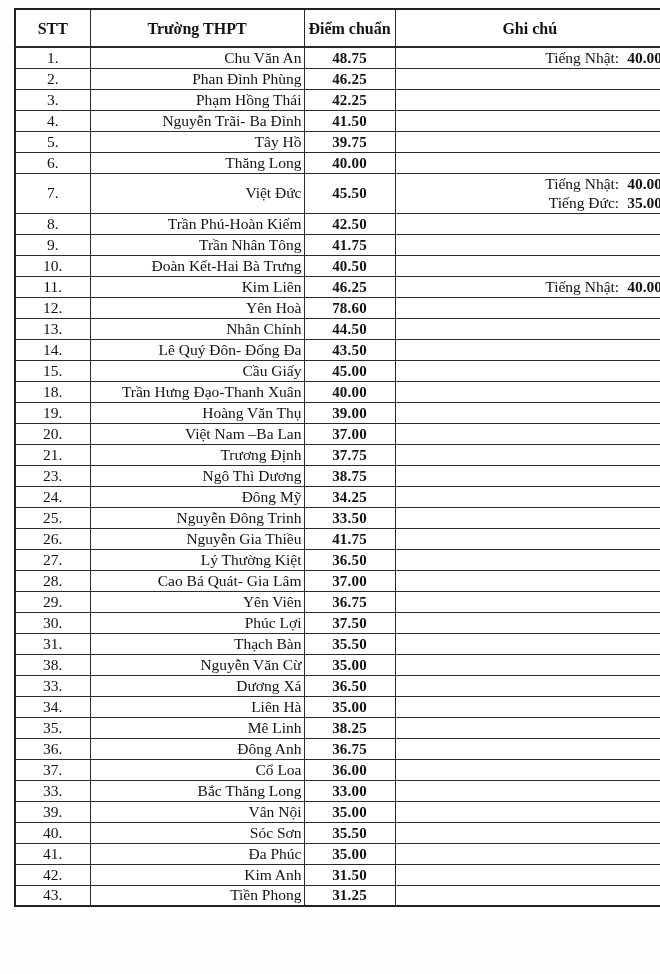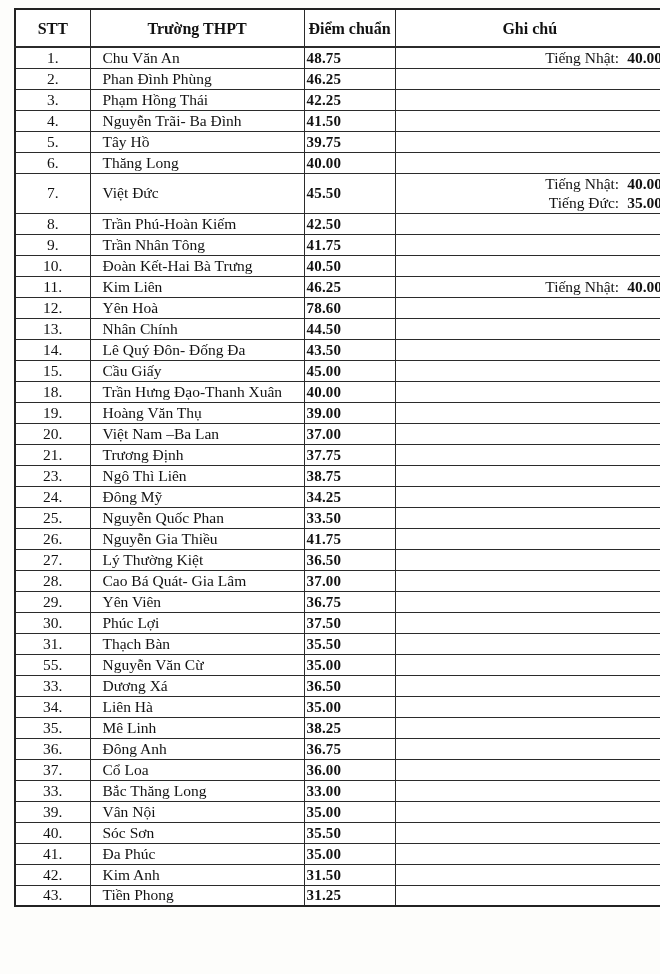--- a/index.html
+++ b/index.html
@@ -40,23 +40,23 @@
   }
   tbody tr { height: 21px; }
   tbody tr.tall { height: 40px; }
   td {
     font-size: 15.5px;
     vertical-align: middle;
     padding: 0 2px;
     line-height: 18px;
   }
   td.c-stt  { text-align: center; }
-  td.c-school { text-align: left; padding-left: 12px; white-space: nowrap; }
+  td.c-school { text-align: right; padding-left: 1px; white-space: nowrap; }
   td.c-score {
-    text-align: left;
+    text-align: center;
     font-weight: bold;
     font-size: 15px;
     letter-spacing: 0.2px;
   }
   td.c-note { text-align: right; }
   .note-line { line-height: 19px; white-space: nowrap; }
   .note-value { font-weight: bold; margin-left: 8px; }
 </style>
 </head>
 <body>
@@ -194,33 +194,33 @@
           <td class="c-note"></td>
         </tr>
         <tr>
           <td class="c-stt">21.</td>
           <td class="c-school">Trương Định</td>
           <td class="c-score">37.75</td>
           <td class="c-note"></td>
         </tr>
         <tr>
           <td class="c-stt">23.</td>
-          <td class="c-school">Ngô Thì Liên</td>
+          <td class="c-school">Ngô Thì Dương</td>
           <td class="c-score">38.75</td>
           <td class="c-note"></td>
         </tr>
         <tr>
           <td class="c-stt">24.</td>
           <td class="c-school">Đông Mỹ</td>
           <td class="c-score">34.25</td>
           <td class="c-note"></td>
         </tr>
         <tr>
           <td class="c-stt">25.</td>
-          <td class="c-school">Nguyễn Quốc Phan</td>
+          <td class="c-school">Nguyễn Đông Trinh</td>
           <td class="c-score">33.50</td>
           <td class="c-note"></td>
         </tr>
         <tr>
           <td class="c-stt">26.</td>
           <td class="c-school">Nguyễn Gia Thiều</td>
           <td class="c-score">41.75</td>
           <td class="c-note"></td>
         </tr>
         <tr>
@@ -247,21 +247,21 @@
           <td class="c-score">37.50</td>
           <td class="c-note"></td>
         </tr>
         <tr>
           <td class="c-stt">31.</td>
           <td class="c-school">Thạch Bàn</td>
           <td class="c-score">35.50</td>
           <td class="c-note"></td>
         </tr>
         <tr>
-          <td class="c-stt">55.</td>
+          <td class="c-stt">38.</td>
           <td class="c-school">Nguyễn Văn Cừ</td>
           <td class="c-score">35.00</td>
           <td class="c-note"></td>
         </tr>
         <tr>
           <td class="c-stt">33.</td>
           <td class="c-school">Dương Xá</td>
           <td class="c-score">36.50</td>
           <td class="c-note"></td>
         </tr>

